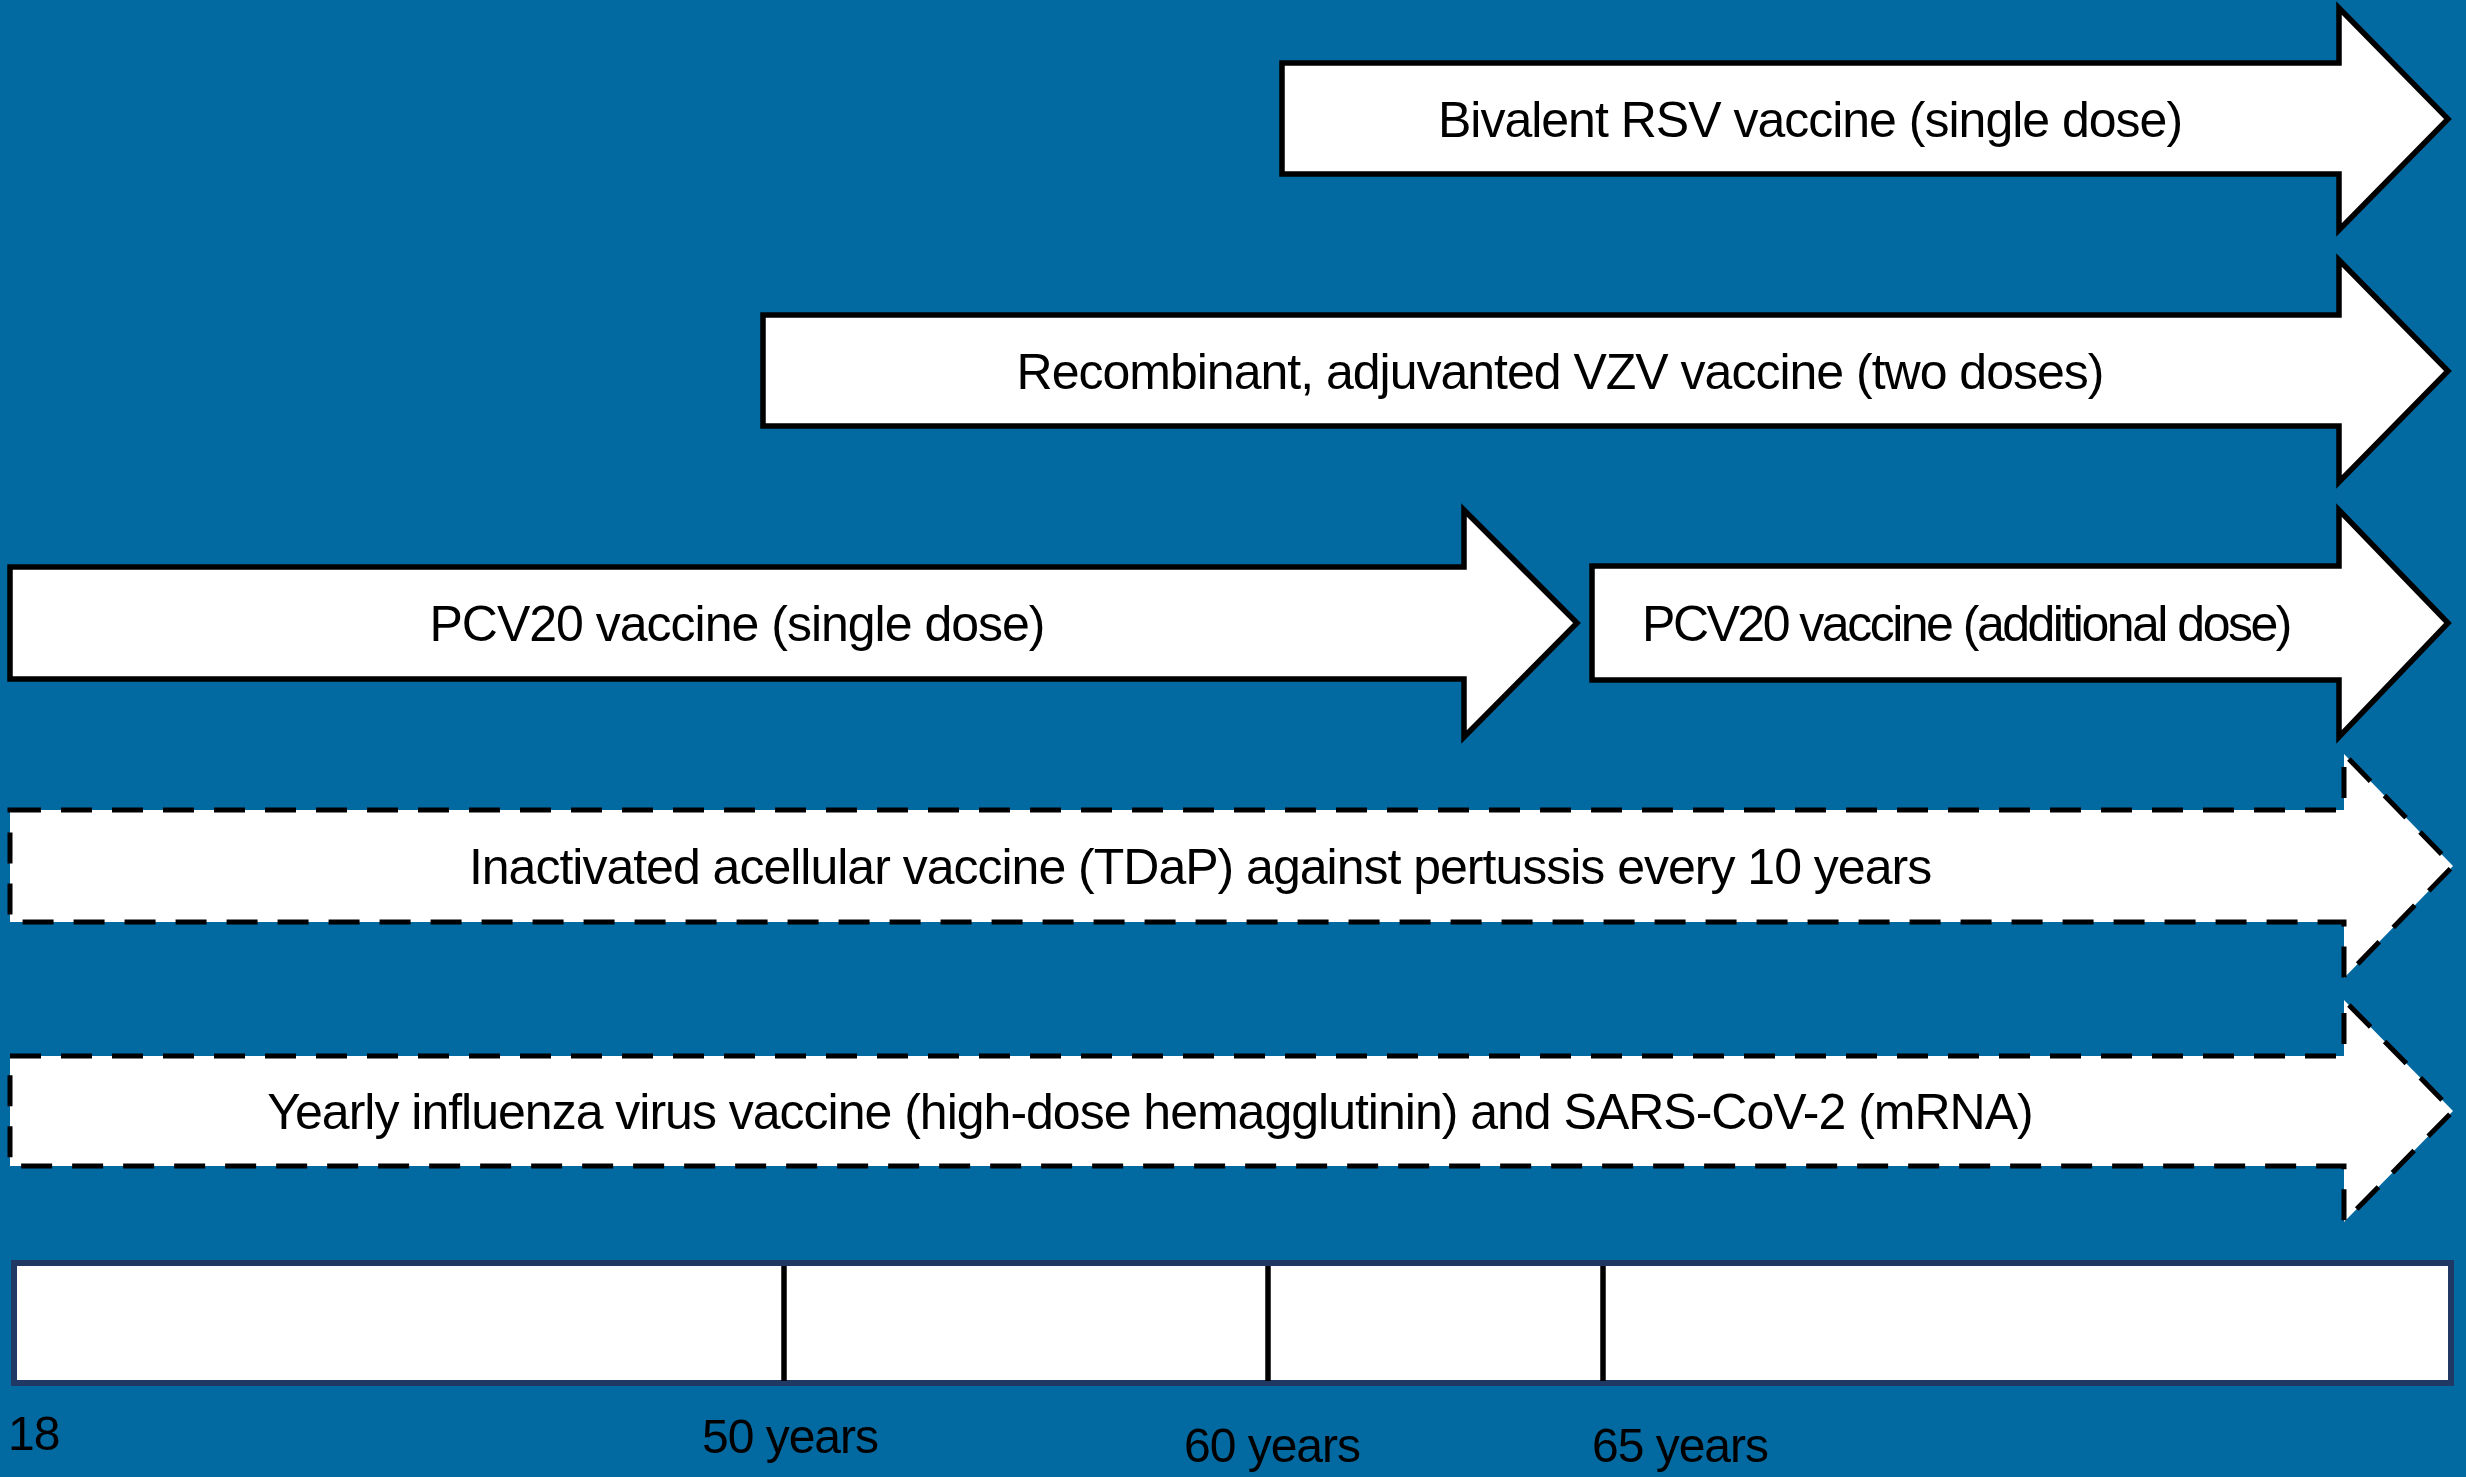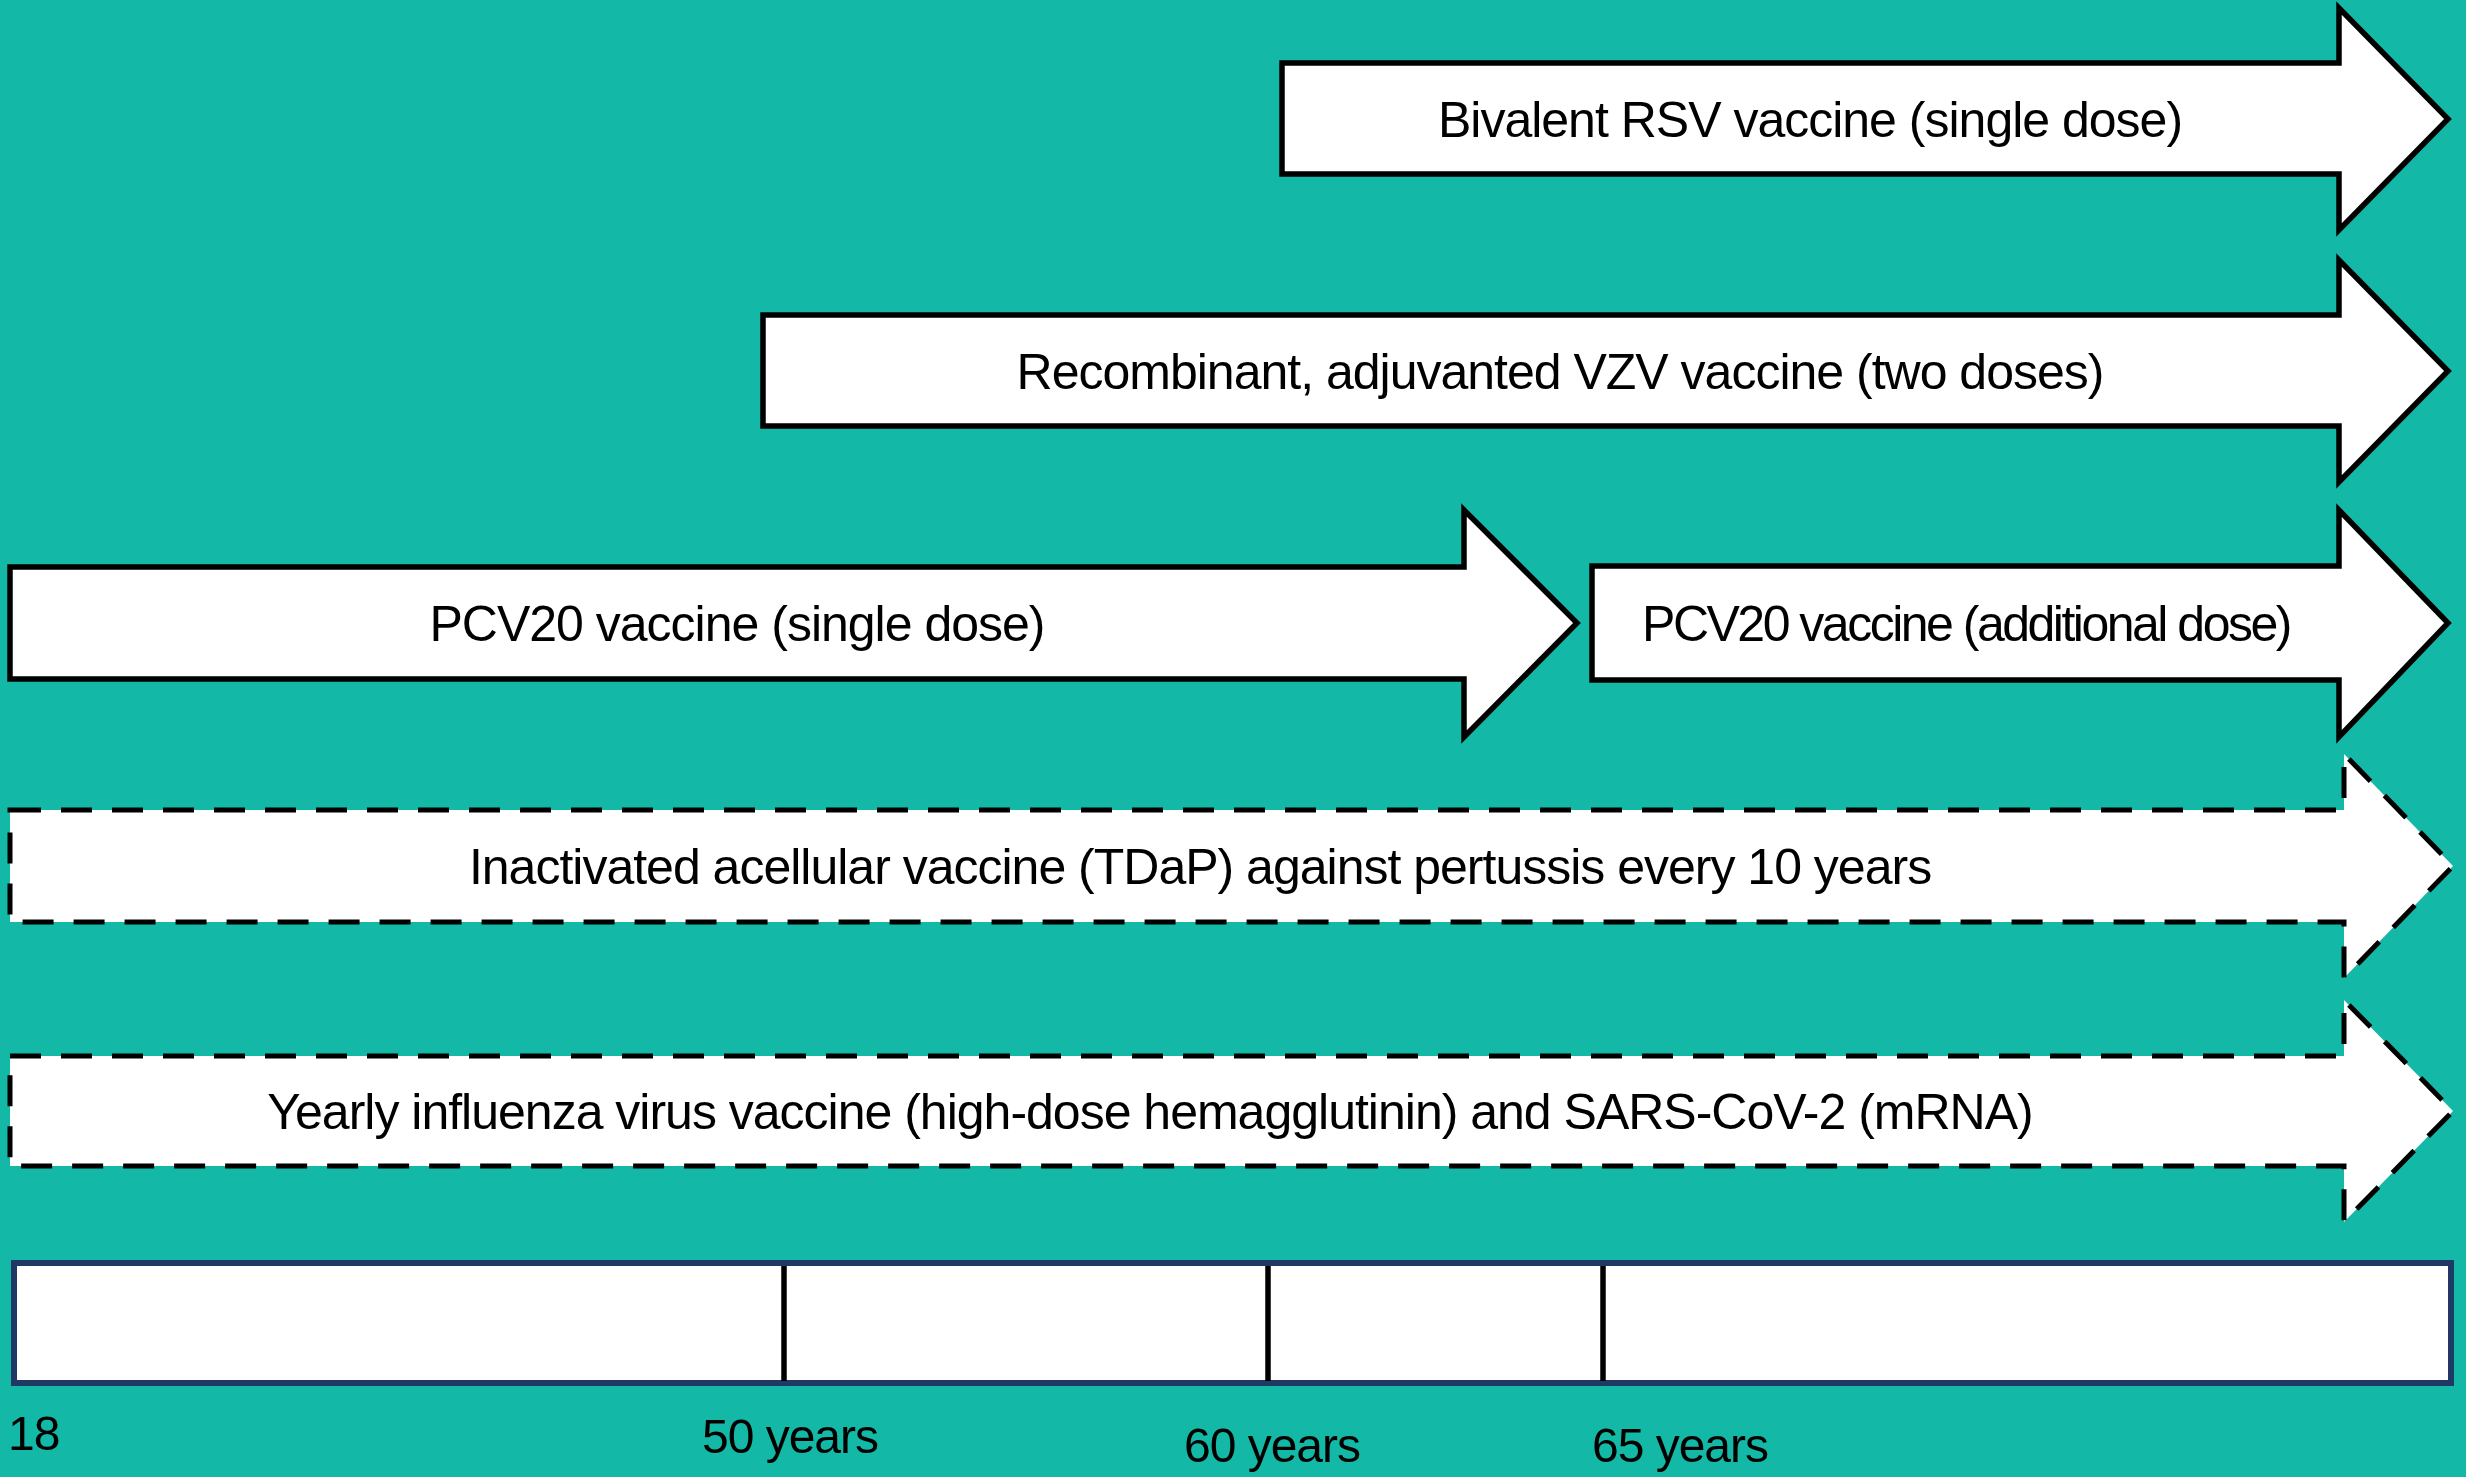--- a/index.html
+++ b/index.html
@@ -4,21 +4,21 @@
 <style>
   html, body {
     margin: 0;
     padding: 0;
     background: #ffffff;
   }
   .canvas {
     position: relative;
     width: 2466px;
     height: 1477px;
-    background: #14b8a6;
+    background: #0369a1;
     overflow: hidden;
   }
   svg {
     display: block;
   }
   .arrow-label {
     font-family: "Liberation Sans", "DejaVu Sans", sans-serif;
     font-size: 50px;
     letter-spacing: -1px;
     fill: #000000;

